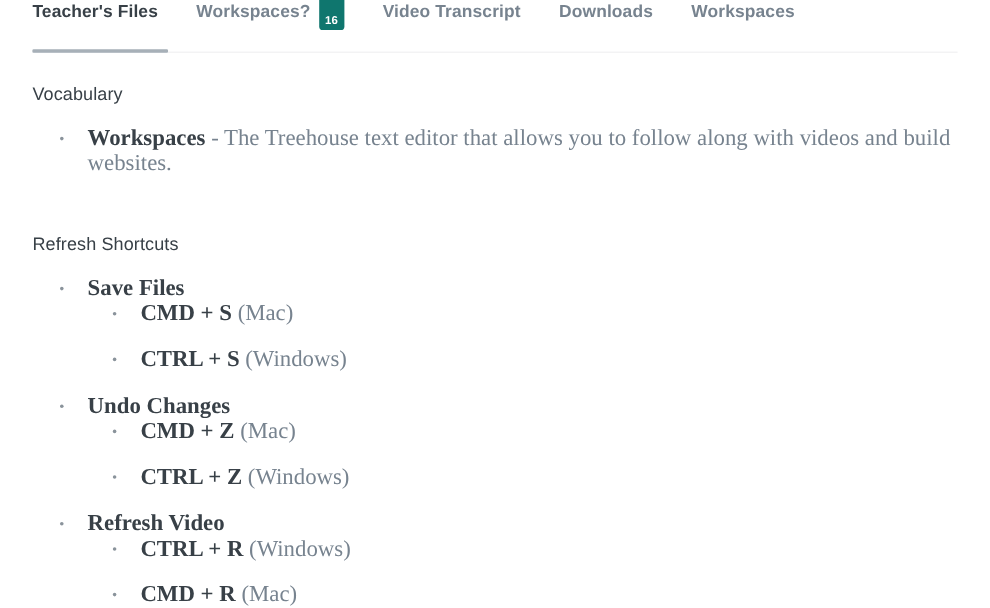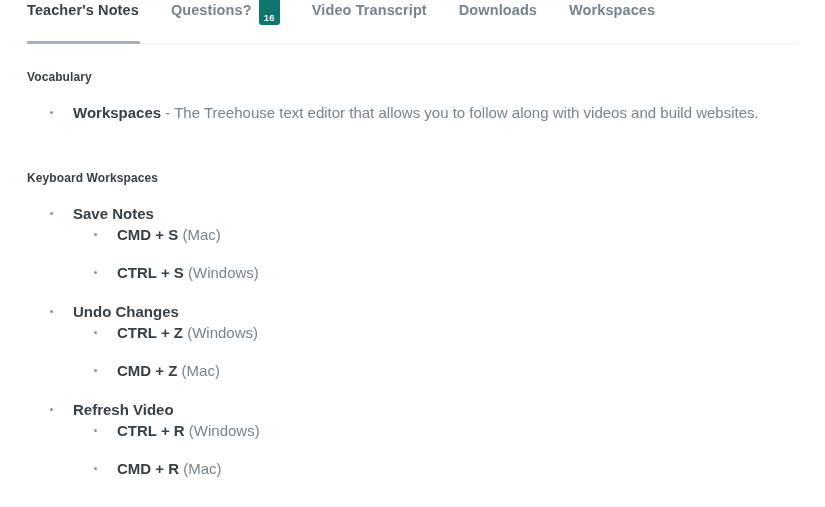--- a/index.html
+++ b/index.html
@@ -73,22 +73,22 @@
     letter-spacing: .3px;
     position: relative;
     top: -1px;
   }
 
   
   .content {
     padding: 26px 27px 0 27px;
   }
   .section-title {
-    font-size: 12px;
-    font-weight: bold;
+    font-size: 15px;
+    font-weight: normal;
     color: #384047;
     margin: 0 0 18px 0;
     letter-spacing: .1px;
   }
   .section-title.spaced {
     margin-top: 48px;
   }
 
   ul.lvl1 {
     list-style: none;
@@ -96,25 +96,26 @@
     padding: 0 0 0 23px;
   }
   ul.lvl2 {
     list-style: none;
     margin: 0;
     padding: 0 0 0 21px;
   }
 
   li.item {
     position: relative;
-    font-size: 15px;
+    font-size: 19px;
     line-height: 21px;
     color: #77838f;
     padding-left: 23px;
     margin-bottom: 18px;
+    font-family: Liberation Serif, serif;
   }
   li.item:last-child { margin-bottom: 0; }
 
   li.item::before {
     content: "";
     position: absolute;
     left: 0;
     top: 9px;
     width: 3px;
     height: 3px;
@@ -137,25 +138,25 @@
   .group-block {
     margin-bottom: 27px;
   }
   .group-block:last-child { margin-bottom: 0; }
 </style>
 </head>
 <body>
 
 <div class="tabbar">
   <div class="tab active">
-    <span>Teacher's Notes</span>
-  </div>
-
-  <div class="tab">
-    <span>Questions?</span>
+    <span>Teacher's Files</span>
+  </div>
+
+  <div class="tab">
+    <span>Workspaces?</span>
     <span class="badge">16</span>
   </div>
 
   <div class="tab">
     <span>Video Transcript</span>
   </div>
 
   <div class="tab">
     <span>Downloads</span>
   </div>
@@ -170,44 +171,44 @@
 <div class="content">
 
   <h3 class="section-title">Vocabulary</h3>
 
   <ul class="lvl1">
     <li class="item">
       <span class="bold">Workspaces</span><span class="muted"> - The Treehouse text editor that allows you to follow along with videos and build websites.</span>
     </li>
   </ul>
 
-  <h3 class="section-title spaced">Keyboard Workspaces</h3>
+  <h3 class="section-title spaced">Refresh Shortcuts</h3>
 
   <ul class="lvl1">
 
     <li class="item group-block">
-      <span class="bold group">Save Notes</span>
+      <span class="bold group">Save Files</span>
       <ul class="lvl2">
         <li class="item sub">
           <span class="bold">CMD + S</span><span class="muted"> (Mac)</span>
         </li>
         <li class="item sub">
           <span class="bold">CTRL + S</span><span class="muted"> (Windows)</span>
         </li>
       </ul>
     </li>
 
     <li class="item group-block">
       <span class="bold group">Undo Changes</span>
       <ul class="lvl2">
         <li class="item sub">
+          <span class="bold">CMD + Z</span><span class="muted"> (Mac)</span>
+        </li>
+        <li class="item sub">
           <span class="bold">CTRL + Z</span><span class="muted"> (Windows)</span>
-        </li>
-        <li class="item sub">
-          <span class="bold">CMD + Z</span><span class="muted"> (Mac)</span>
         </li>
       </ul>
     </li>
 
     <li class="item group-block">
       <span class="bold group">Refresh Video</span>
       <ul class="lvl2">
         <li class="item sub">
           <span class="bold">CTRL + R</span><span class="muted"> (Windows)</span>
         </li>

